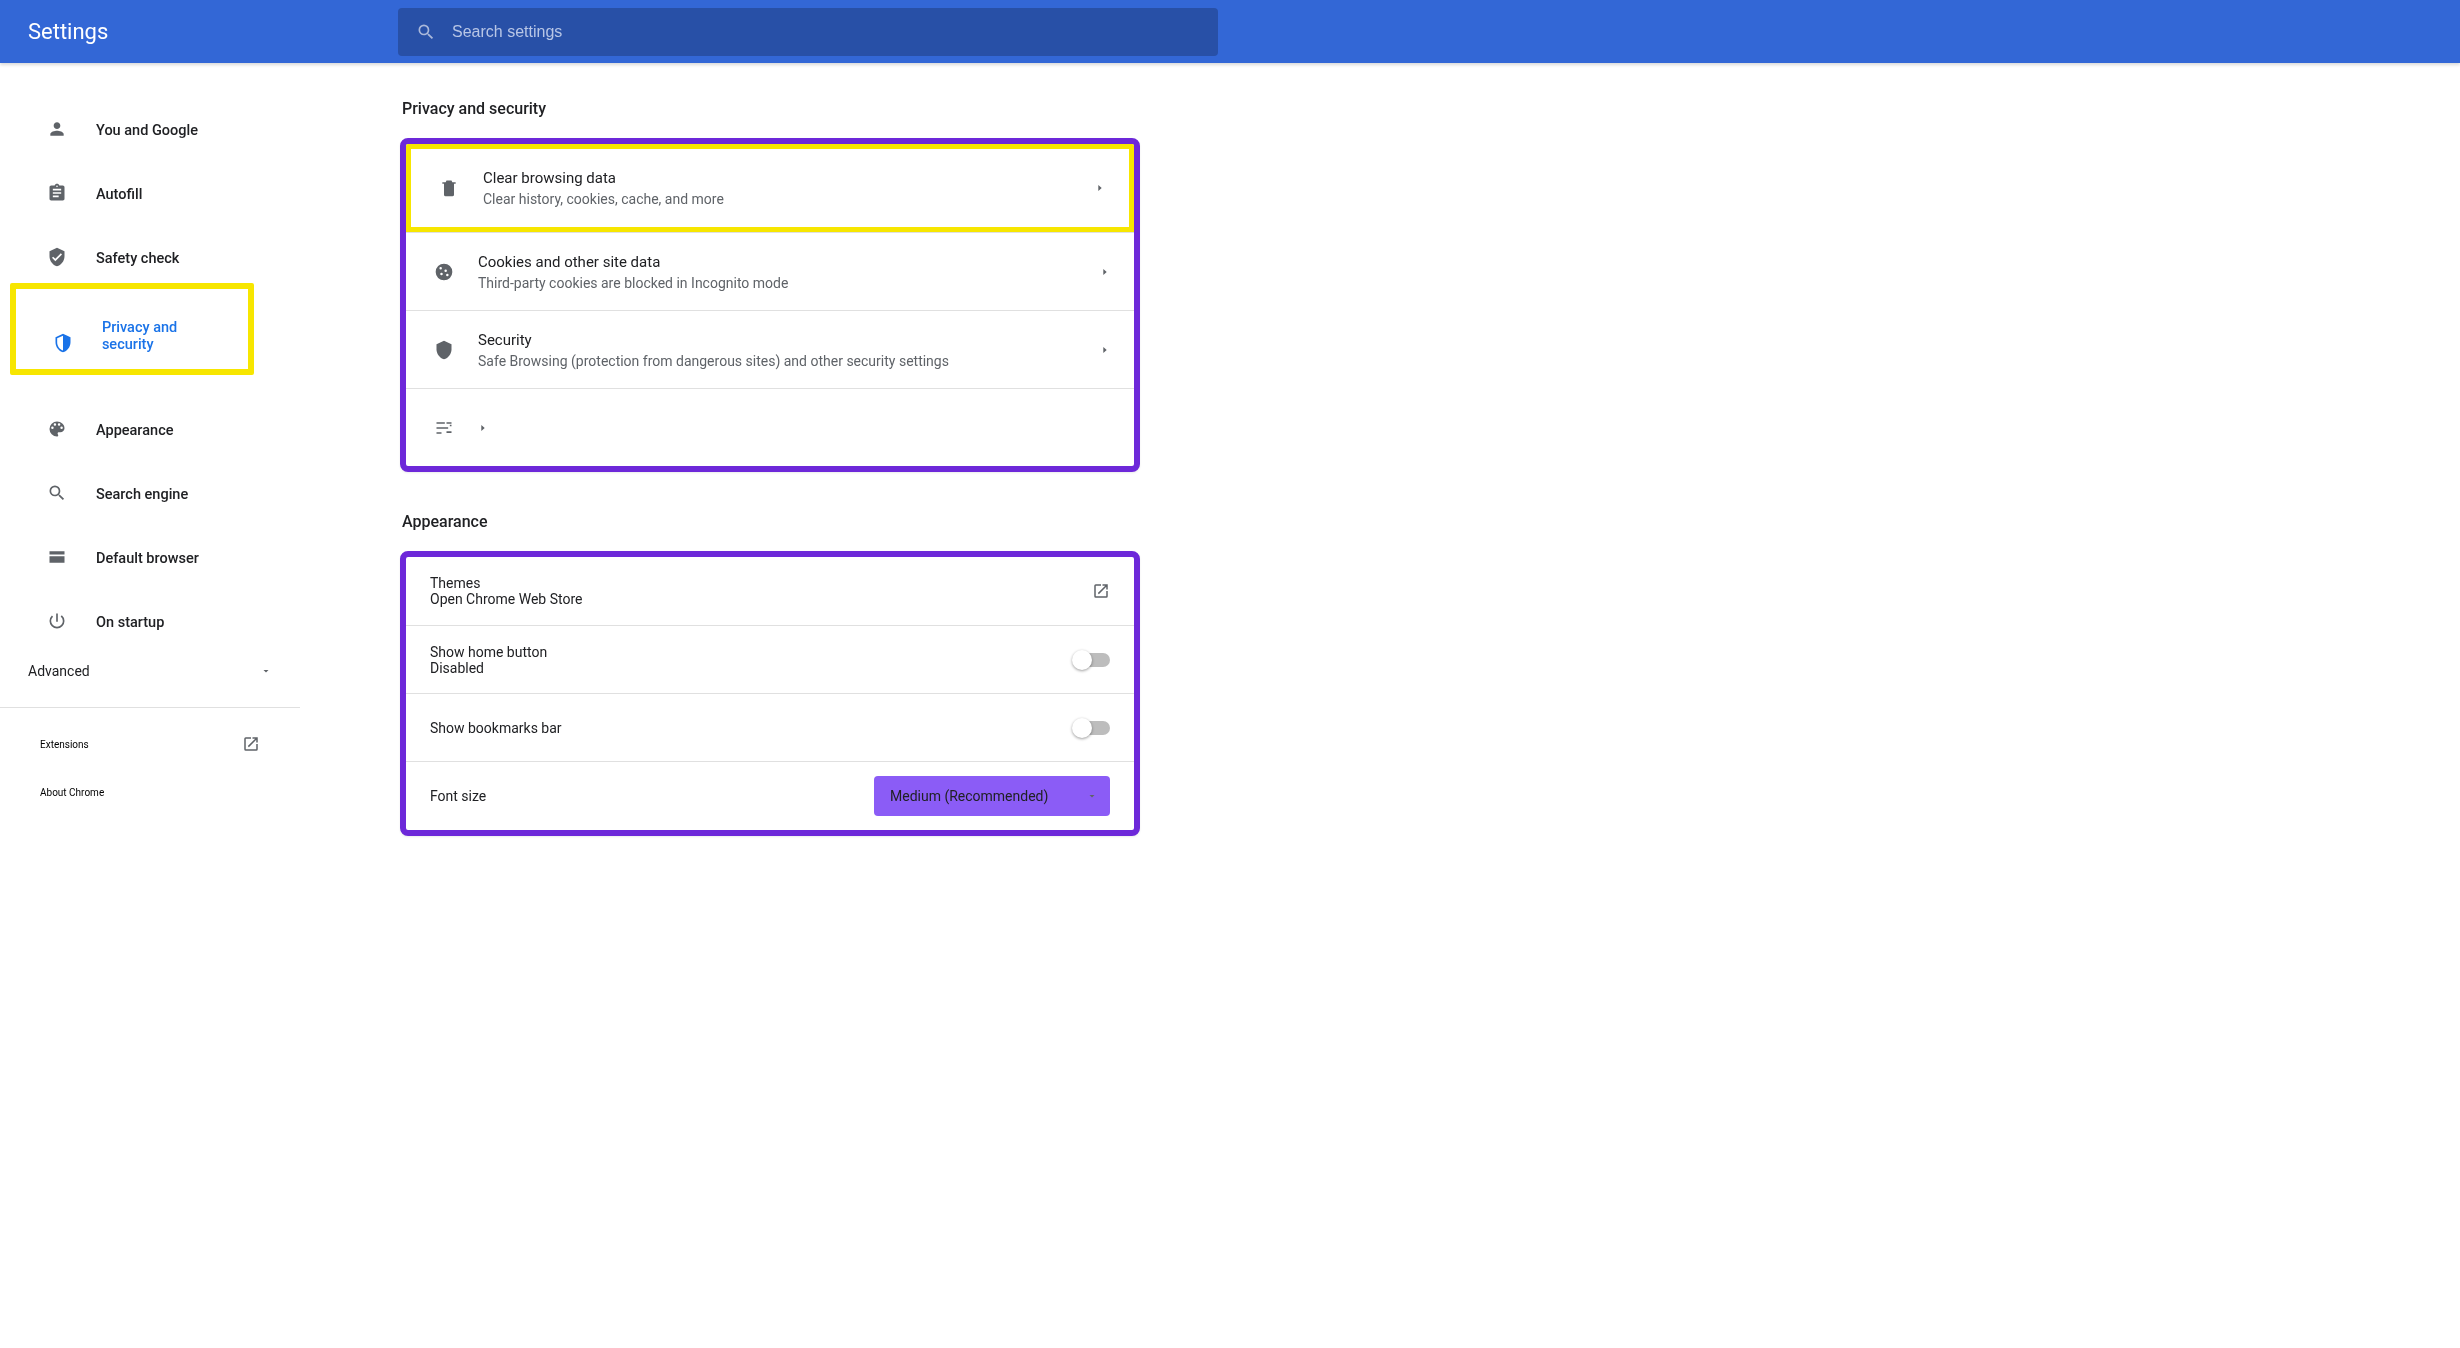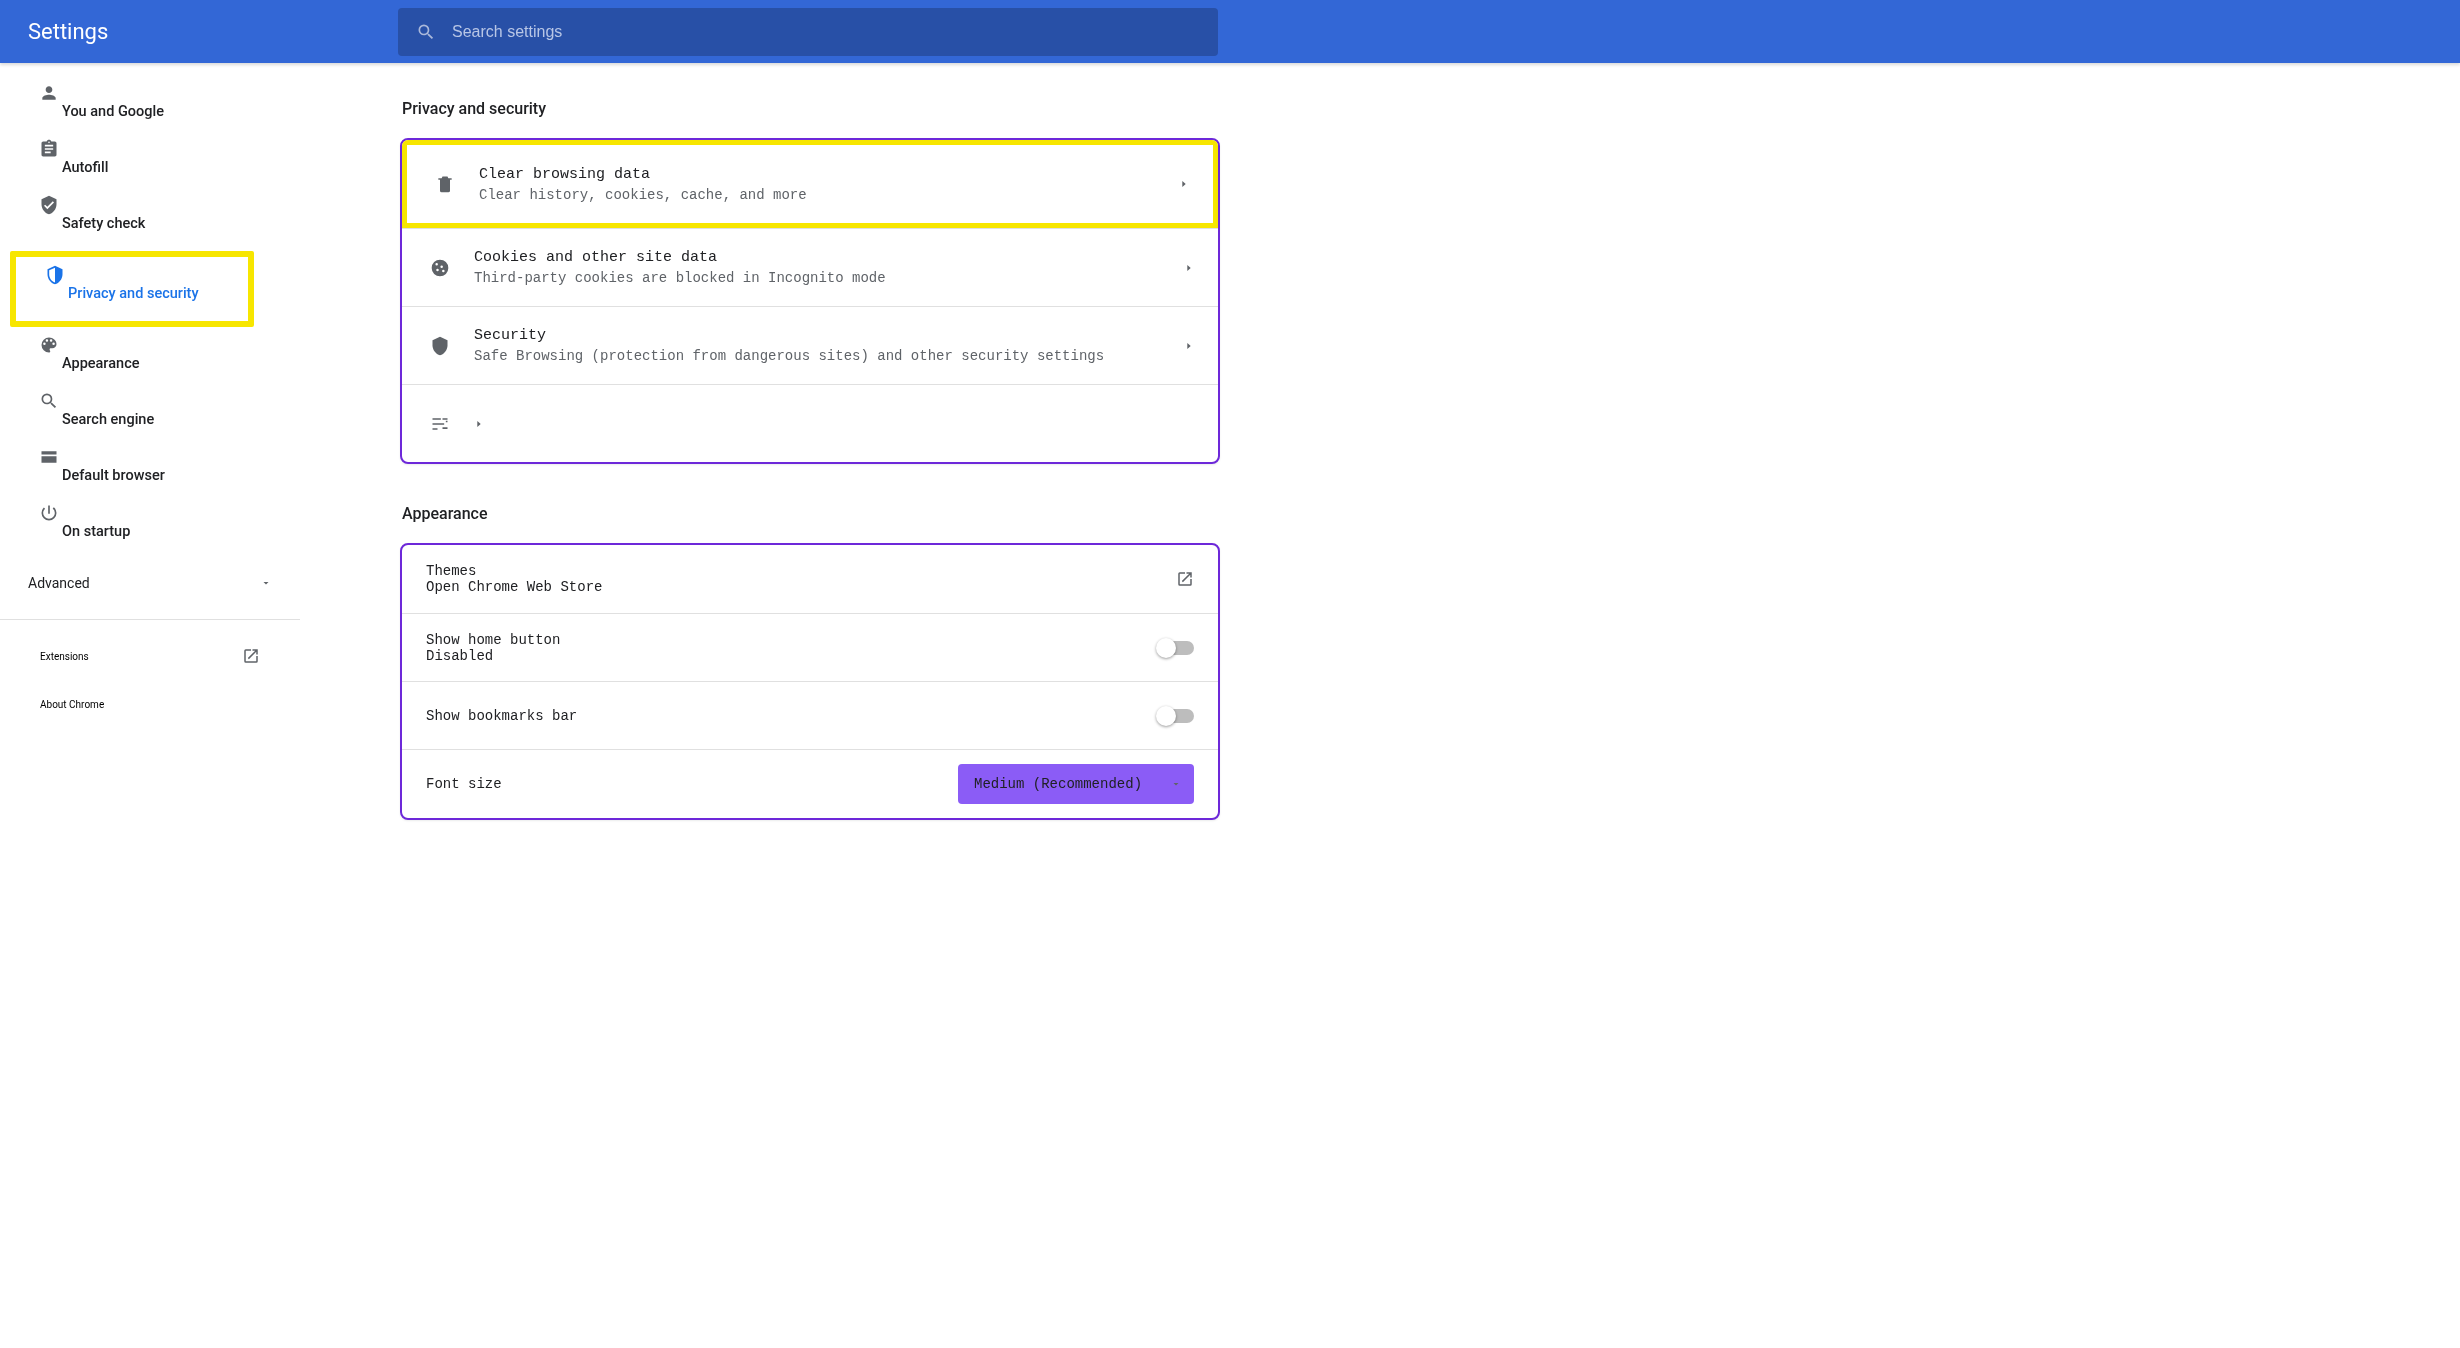--- a/index.html
+++ b/index.html
@@ -53,27 +53,26 @@
     display: flex;
     min-height: calc(100vh - 66px);
   }
   .sidebar {
     width: 300px;
     padding-top: 12px;
     flex-shrink: 0;
   }
   .nav-item {
     display: flex;
-    align-items: flex-start;
+    align-items: flex-end;
     height: 48px;
     padding-left: 28px;
     cursor: pointer;
     border-radius: 0 24px 24px 0;
-    margin: 8px;
-    flex-direction: column;
+    margin: 16px;
   }
   .nav-icon {
     width: 26px;
     display:flex; align-items:center; justify-content:center;
     color: #5f6368;
   }
   .nav-label {
     margin-left: 26px;
     font-size: 14.5px;
     color: #202124;
@@ -125,26 +124,25 @@
     padding: 24px 0 40px 100px;
   }
   .section-title {
     font-size: 16px;
     color: #202124;
     font-weight: 500;
     margin: 12px 0 20px 2px;
   }
   .card {
     background: #fff;
-    border: 2px solid #6d28d9;
+    border: 6px solid #6d28d9;
     border-radius: 8px;
-    width: 820px;
+    width: 740px;
     overflow: hidden;
     box-shadow: 0 1px 2px rgba(60,64,67,0.1);
-    font-family: Liberation Mono, monospace;
   }
   .row {
     display: flex;
     align-items: center;
     min-height: 78px;
     padding: 14px 24px;
     border-top: 1px solid #e0e0e0;
     cursor: pointer;
   }
   .row:first-child { border-top: none; }

